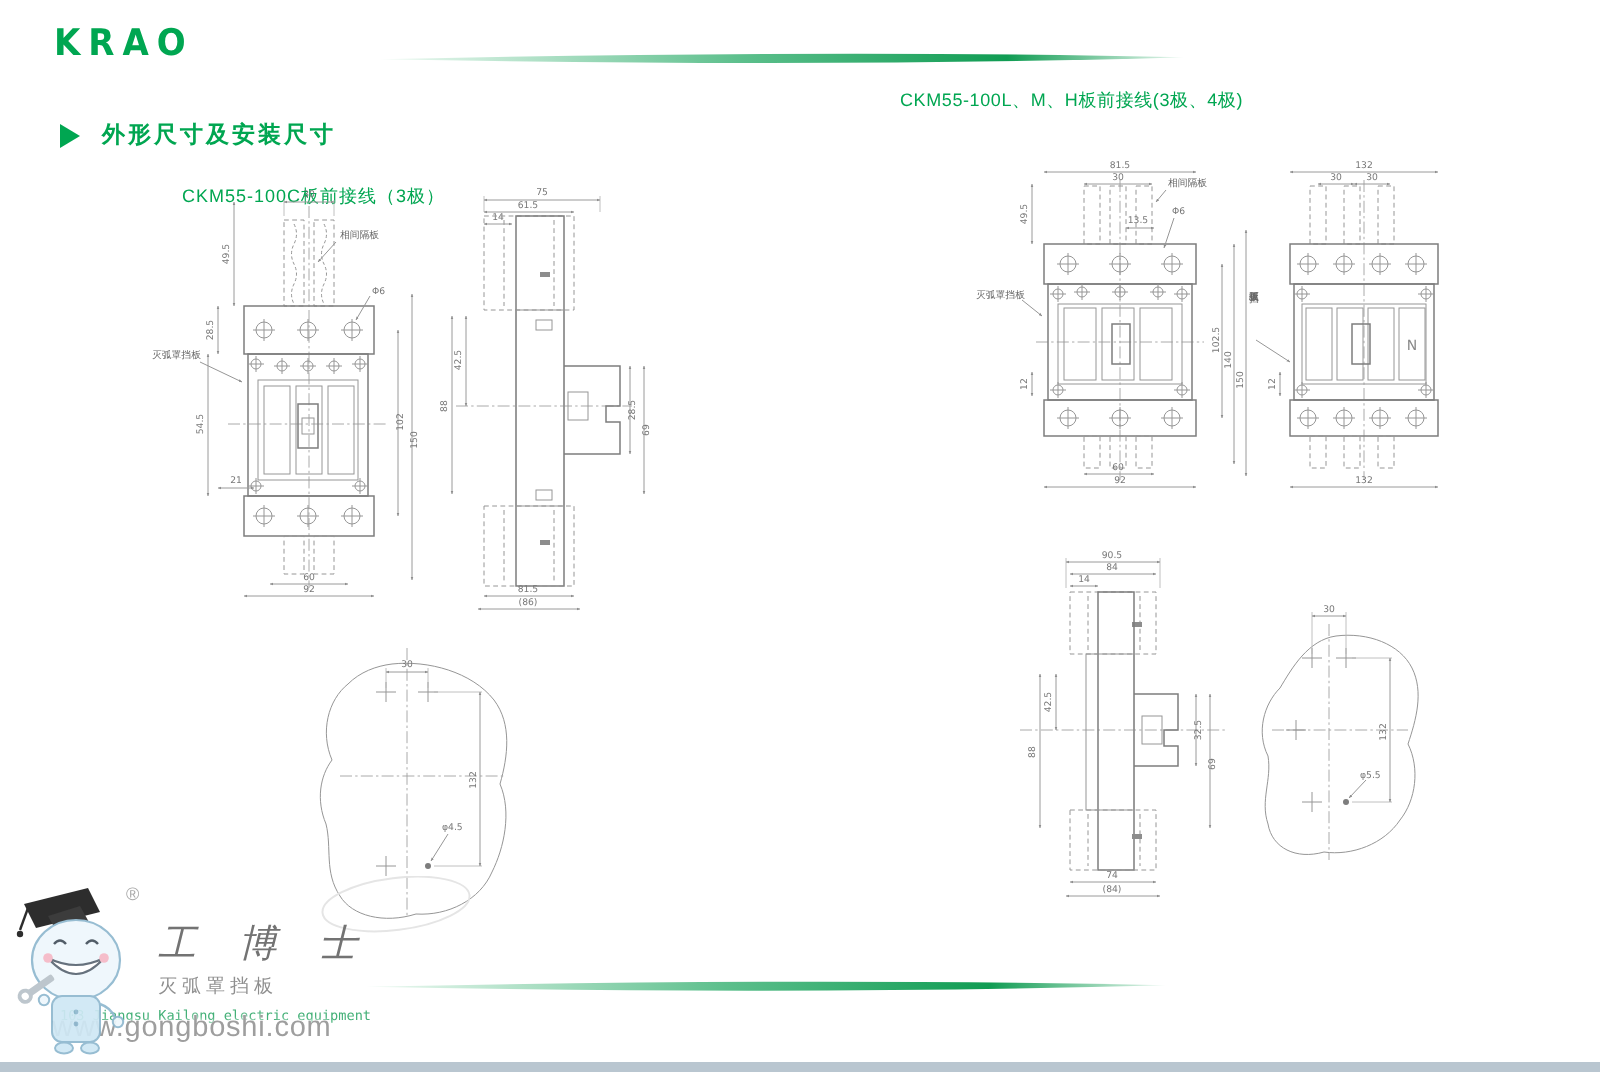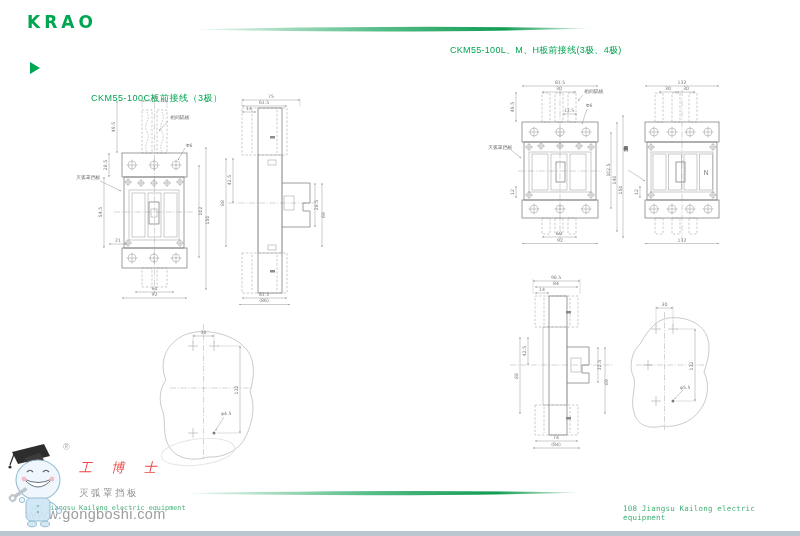--- a/index.html
+++ b/index.html
@@ -8,22 +8,22 @@
   .abs{position:absolute;}
   .logo{left:27px;top:12px;font-family:"DejaVu Sans",sans-serif;font-weight:800;
         font-size:17px;color:#00a651;letter-spacing:4px;transform:scaleY(1.08);}
   .sec-title{left:51px;top:60px;font-size:11.5px;font-weight:bold;color:#00a651;letter-spacing:1.5px;}
   .sub-left{left:56px;top:92px;font-size:9px;color:#00a651;letter-spacing:.5px;margin-left:35px;}
   .sub-right{left:450px;top:44px;font-size:9px;color:#00a651;letter-spacing:.3px;}
   .ftr{font-family:"DejaVu Sans Mono",monospace;color:#43b077;}
   .ftr-r{left:623px;top:504px;font-size:7.5px;letter-spacing:.2px;}
   .ftr-l{left:30px;top:504px;font-size:6.8px;z-index:3;}
   .wm-reg{left:63px;top:442px;font-size:9px;color:#a9a9a9;z-index:5;}
-  .wm-brand{left:79px;top:459px;font-family:Liberation Serif, serif;font-style:italic;
-            font-size:13px;color:#ef4444;letter-spacing:8px;z-index:5;}
+  .wm-brand{left:79px;top:459px;font-family:Liberation Sans, sans-serif;font-style:italic;
+            font-size:19px;color:#737373;letter-spacing:8px;z-index:5;}
   .wm-tag{left:79px;top:487px;font-size:9.5px;color:#8f8f8f;letter-spacing:2.5px;z-index:5;}
   .wm-url{left:26px;top:506px;font-size:14.5px;color:#9e9e9e;letter-spacing:.4px;z-index:4;
           text-shadow:0 0 2px #ffffff,0 0 2px #ffffff;}
   .strip{left:0;bottom:0;width:800px;height:5px;background:#b9c6d0;z-index:6;}
   svg text{font-family:"DejaVu Sans",sans-serif;}
   .dimtxt{font-size:4.6px;fill:#787878;}
   .cjk{font-size:4.9px;fill:#666;}
   .ol{stroke:#7d7d7d;stroke-width:.75;fill:none;}
   .thin{stroke:#969696;stroke-width:.5;fill:none;}
   .dash{stroke-dasharray:2.4 1.7;}
@@ -346,25 +346,25 @@
       <line x1="683" y1="390" x2="674.5" y2="399" class="thin" marker-end="url(#mk)"></line>
       <text x="680" y="389" class="dimtxt">φ5.5</text>
     </g>
   </svg>
 
   <div class="abs logo">KRAO</div>
 
   <svg class="abs" style="left:30px;top:62px" width="13" height="12" viewBox="0 0 13 12">
     <polygon points="0,0 10,6 0,12" fill="#00a651"></polygon>
   </svg>
+  <div class="abs sec-title">外形尺寸及安装尺寸</div>
   <div class="abs sub-left">CKM55-100C板前接线（3极）</div>
   <div class="abs sub-right">CKM55-100L、M、H板前接线(3极、4极)</div>
 
   <div class="abs ftr ftr-l">103  Jiangsu Kailong electric equipment</div>
-  <div class="abs ftr ftr-r">108  Jiangsu Kailong electric equipment</div>
 
   <svg class="abs" style="left:4px;top:438px;z-index:5;opacity:.92" width="240" height="95" viewBox="0 0 240 95">
     <ellipse cx="194" cy="14" rx="37" ry="13" transform="rotate(-7 194 14)" fill="none" stroke="#e3e3e3" stroke-width="1"></ellipse>
     <g>
       <polygon points="8,14 40,6 46,18 14,26" fill="#1c1c1c"></polygon>
       <polygon points="20,20 36,15 41,24 25,29" fill="#2c2c2c"></polygon>
       <line x1="10" y1="16" x2="6" y2="27" stroke="#1c1c1c" stroke-width="1.2"></line>
       <circle cx="6" cy="29" r="1.6" fill="#1c1c1c"></circle>
       <ellipse cx="34" cy="42" rx="22" ry="20" fill="#eef7fc" stroke="#8fb8cf" stroke-width="1.1"></ellipse>
       <path d="M23,34 q3,-3.5 6,0" fill="none" stroke="#44505c" stroke-width="1.2"></path>

